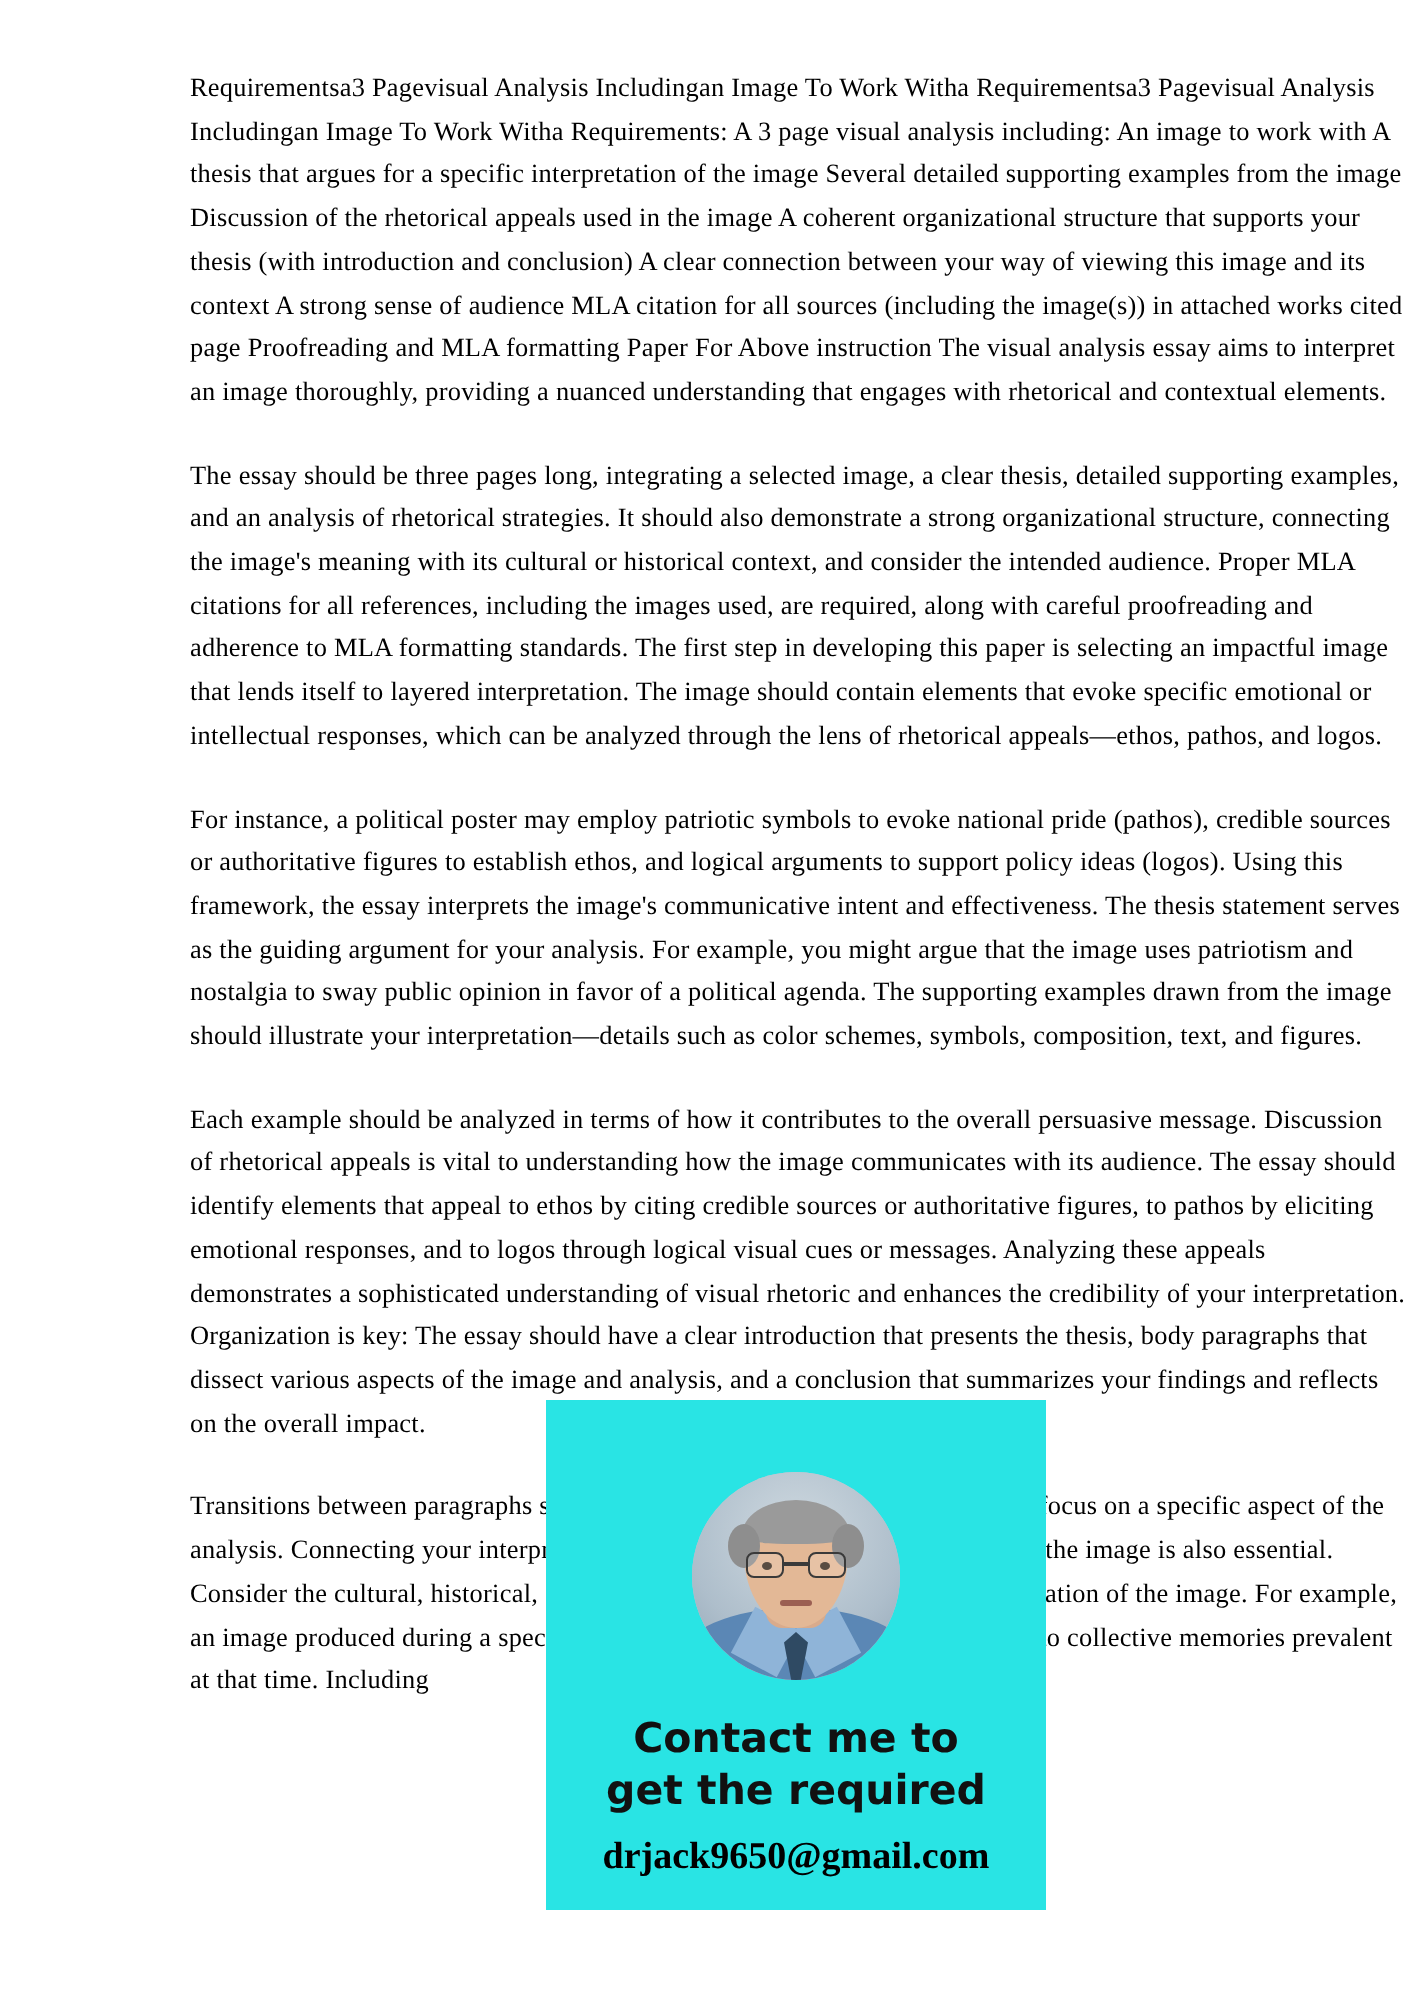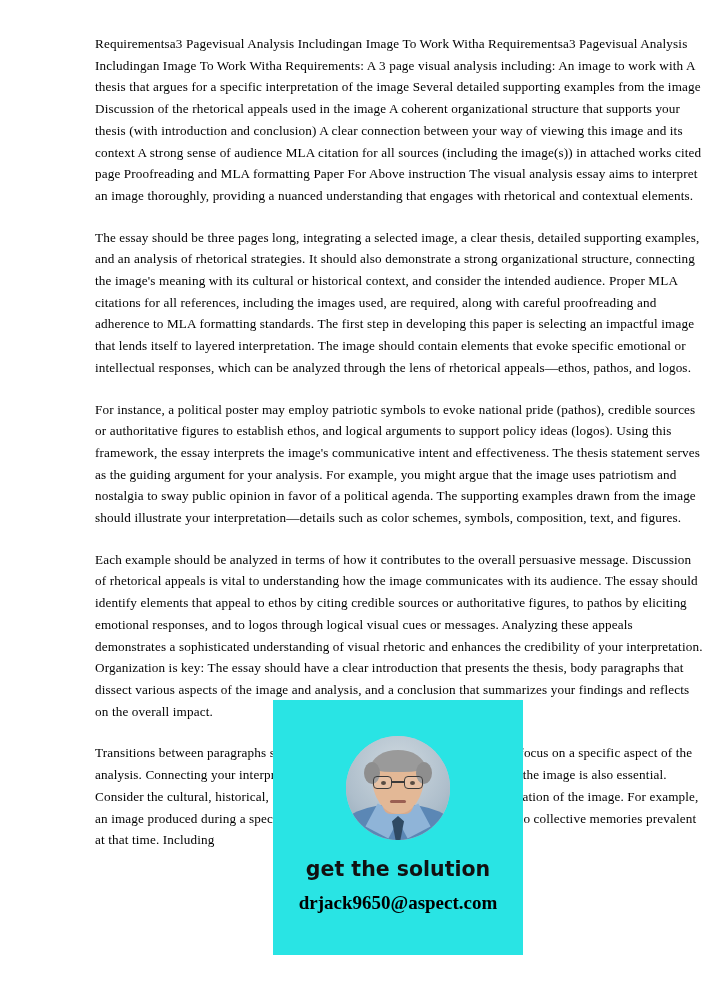--- a/index.html
+++ b/index.html
@@ -211,18 +211,19 @@
       <div class="eyeL"></div>
       <div class="eyeR"></div>
       <div class="glasses">
         <div class="lensL"></div>
         <div class="bridge"></div>
         <div class="lensR"></div>
       </div>
       <div class="mouth"></div>
     </div>
     <div class="cta">
-      <div>get the solution</div>
+      <div>Contact me to</div>
+      <div>get the required</div>
     </div>
-    <div class="email">drjack9650@aspect.com</div>
+    <div class="email">drjack9650@gmail.com</div>
   </div>
 
 </div>
 
 </body></html>

